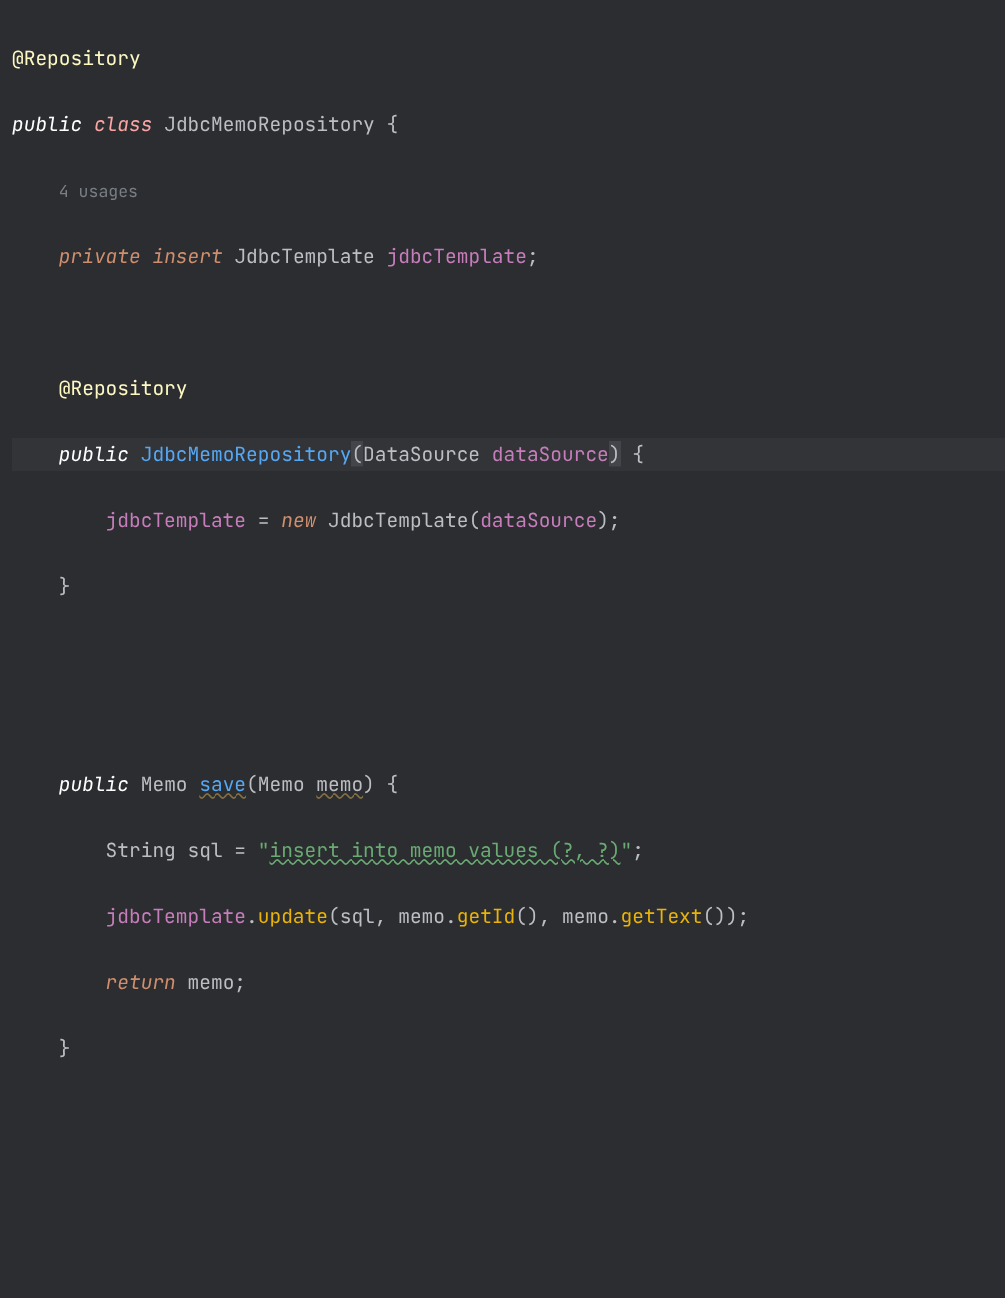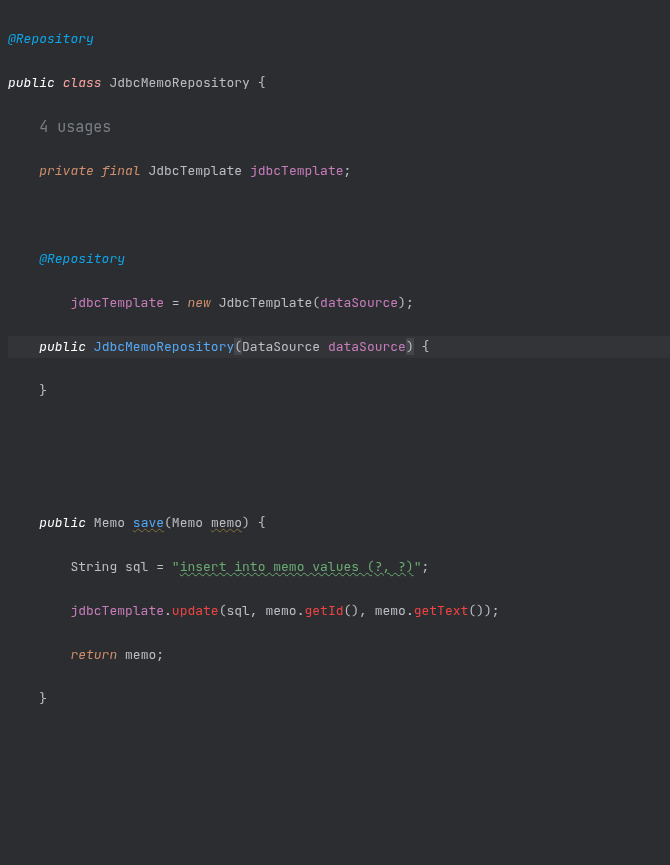--- a/index.html
+++ b/index.html
@@ -24,48 +24,48 @@
   }
   .line.highlight {
     background: #323438;
   }
   .kw-public { color: #ffffff; font-style: italic; }
   .kw-class { color: #fca5a5; font-style: italic; }
   .kw-private { color: #cf8e6d; font-style: italic; }
   .kw-final { color: #cf8e6d; font-style: italic; }
   .kw-return { color: #cf8e6d; font-style: italic; margin-top: 40px; }
   .kw-new { color: #cf8e6d; font-style: italic; }
-  .annotation { color: #0ea5e9; font-style: italic; }
+  .annotation { color: #fef9c3; }
   .classname { color: #bcbec4; }
   .type { color: #bcbec4; }
   .method-decl { color: #56a8f5; }
-  .method-call { color: #ef4444; }
+  .method-call { color: #eab308; }
   .field { color: #c77dbb; }
   .param { color: #bcbec4; }
   .string { color: #6aab73; }
   .string-ul { color: #6aab73; text-decoration: underline wavy #6aab73; text-decoration-thickness: 1px; text-align: right; }
-  .usages { color: #7a7e85; font-size: 15px; }
+  .usages { color: #7a7e85; font-size: 11px; }
   .brace { color: #bcbec4; }
   .punct { color: #bcbec4; }
   .op { color: #bcbec4; }
   .paren-match { background: #43454a; }
   .wavy { text-decoration: underline wavy #857042; text-decoration-thickness: 1px; }
 </style>
 </head>
 <body>
 
 <div class="editor">
 <span class="line"><span class="annotation">@Repository</span></span>
 <span class="line"><span class="kw-public">public</span> <span class="kw-class">class</span> <span class="classname">JdbcMemoRepository</span> <span class="brace">{</span></span>
 <span class="line">    <span class="usages">4 usages</span></span>
-<span class="line">    <span class="kw-private">private</span> <span class="kw-final">final</span> <span class="type">JdbcTemplate</span> <span class="field">jdbcTemplate</span><span class="punct">;</span></span>
+<span class="line">    <span class="kw-private">private</span> <span class="kw-final">insert</span> <span class="type">JdbcTemplate</span> <span class="field">jdbcTemplate</span><span class="punct">;</span></span>
 <span class="line"></span>
 <span class="line">    <span class="annotation">@Repository</span></span>
+<span class="line highlight">    <span class="kw-public">public</span> <span class="method-decl">JdbcMemoRepository</span><span class="paren-match">(</span><span class="type">DataSource</span> <span class="field">dataSource</span><span class="paren-match">)</span> <span class="brace">{</span></span>
 <span class="line">        <span class="field">jdbcTemplate</span> <span class="op">=</span> <span class="kw-new">new</span> <span class="type">JdbcTemplate</span><span class="punct">(</span><span class="field">dataSource</span><span class="punct">);</span></span>
-<span class="line highlight">    <span class="kw-public">public</span> <span class="method-decl">JdbcMemoRepository</span><span class="paren-match">(</span><span class="type">DataSource</span> <span class="field">dataSource</span><span class="paren-match">)</span> <span class="brace">{</span></span>
 <span class="line">    <span class="brace">}</span></span>
 <span class="line"></span>
 <span class="line"></span>
 <span class="line">    <span class="kw-public">public</span> <span class="type">Memo</span> <span class="method-decl wavy">save</span><span class="punct">(</span><span class="type">Memo</span> <span class="param wavy">memo</span><span class="punct">) {</span></span>
 <span class="line">        <span class="type">String sql = </span><span class="string">"</span><span class="string-ul">insert into memo values (?, ?)</span><span class="string">"</span><span class="punct">;</span></span>
 <span class="line">        <span class="field">jdbcTemplate</span><span class="punct">.</span><span class="method-call">update</span><span class="punct">(</span><span class="param">sql</span><span class="punct">, </span><span class="param">memo</span><span class="punct">.</span><span class="method-call">getId</span><span class="punct">(), </span><span class="param">memo</span><span class="punct">.</span><span class="method-call">getText</span><span class="punct">());</span></span>
 <span class="line">        <span class="kw-return">return</span> <span class="param">memo</span><span class="punct">;</span></span>
 <span class="line">    <span class="brace">}</span></span>
 <span class="line"></span>
 <span class="line"></span>

